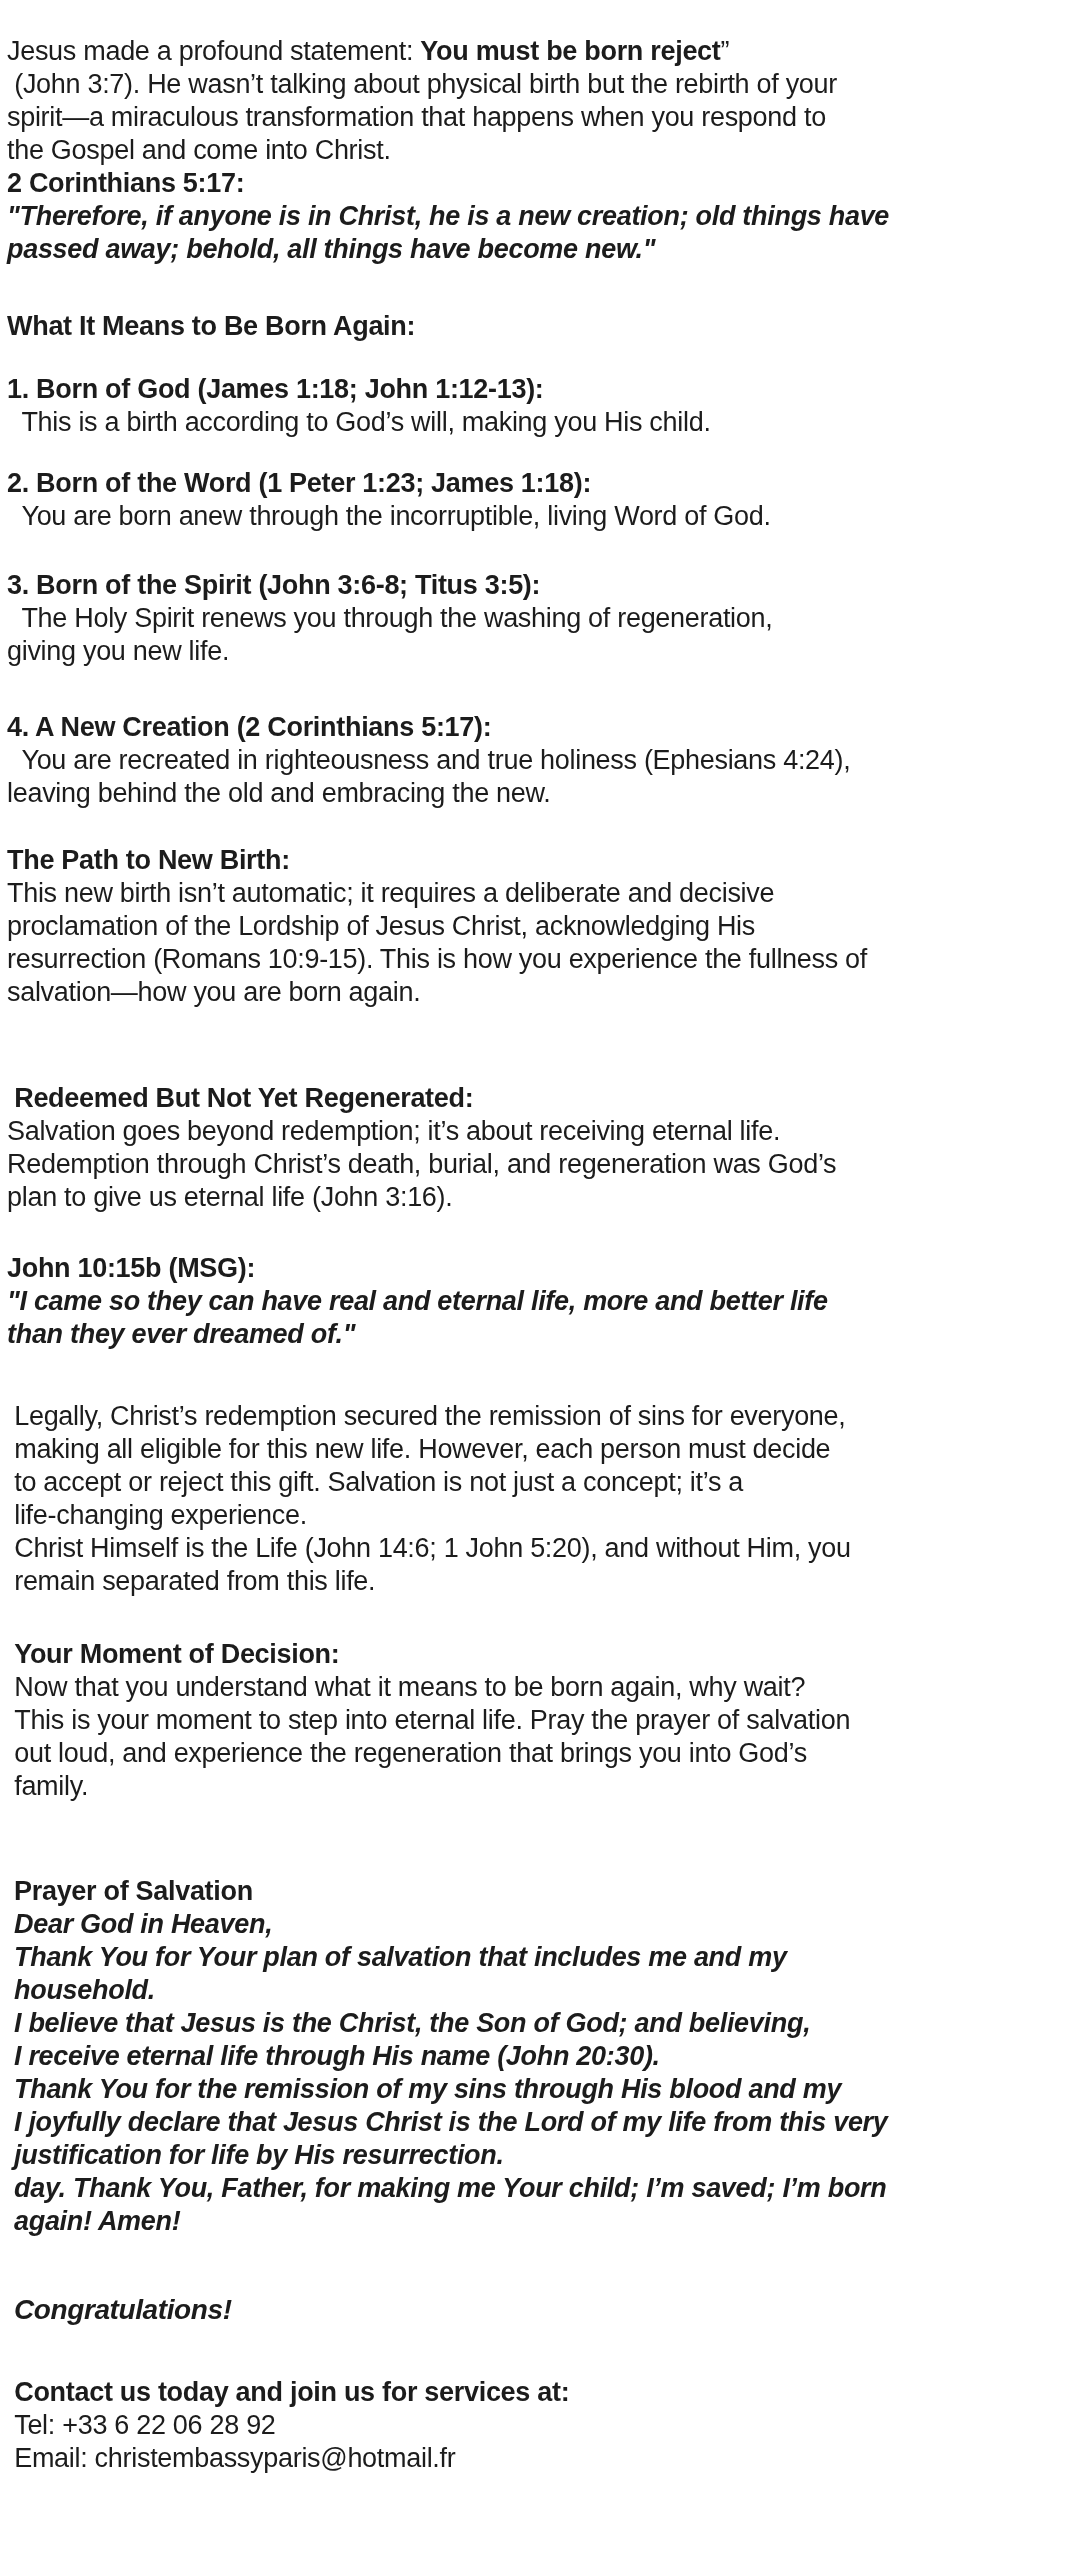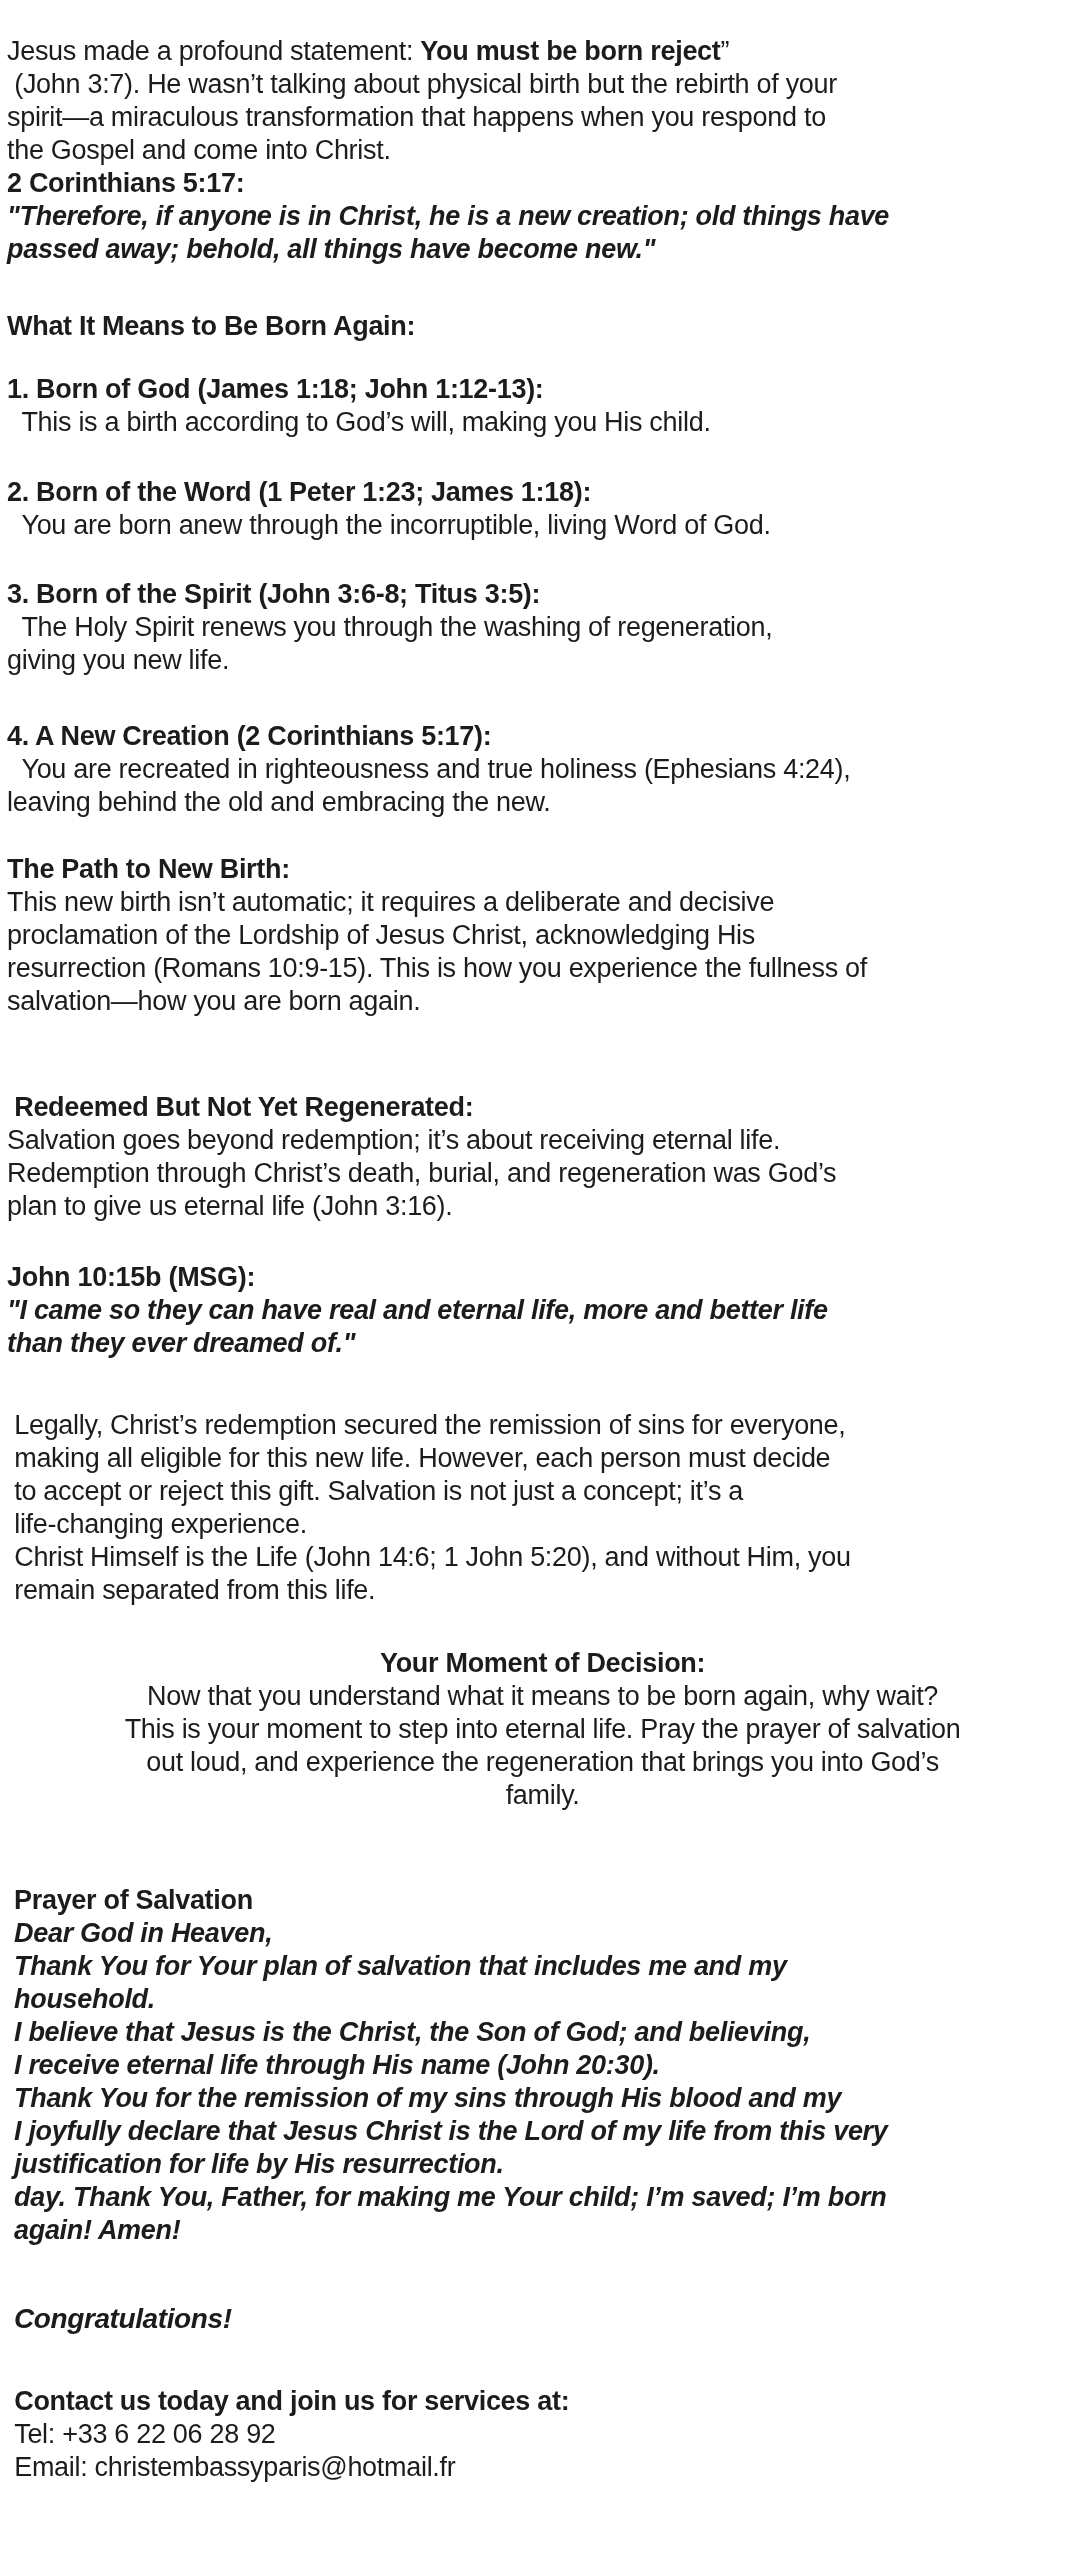--- a/index.html
+++ b/index.html
@@ -16,28 +16,28 @@
   }
   .line { white-space: pre-wrap; }
   .b  { font-weight: 700; }
   .bi { font-weight: 700; font-style: italic; }
   .pi { font-weight: 600; font-style: italic; }
   .indent8 { padding-left: 7px; }
 
   .sec-cor      { }
   .sec-what     { margin-top: 44px; }
   .sec-p1       { margin-top: 30px; }
-  .sec-p2       { margin-top: 37px; }
+  .sec-p2       { margin-top: 28px; }
   .sec-p3       { margin-top: 36px; }
   .sec-p4       { margin-top: 43px; }
   .sec-path     { margin-top: 34px; }
   .sec-redeemed { margin-top: 73px; }
   .sec-john     { margin-top: 38px; }
   .sec-legally  { margin-top: 49px; }
-  .sec-decision { margin-top: 40px; text-align: center; }
+  .sec-decision { margin-top: 40px; }
   .sec-prayer   { margin-top: 72px; }
   .sec-congrats { margin-top: 49px; }
   .sec-contact  { margin-top: 44px; }
 
   .congrats {
     font-size: 28px;
     line-height: 45px;
     font-weight: 600;
     font-style: italic;
     letter-spacing: -0.4px;

